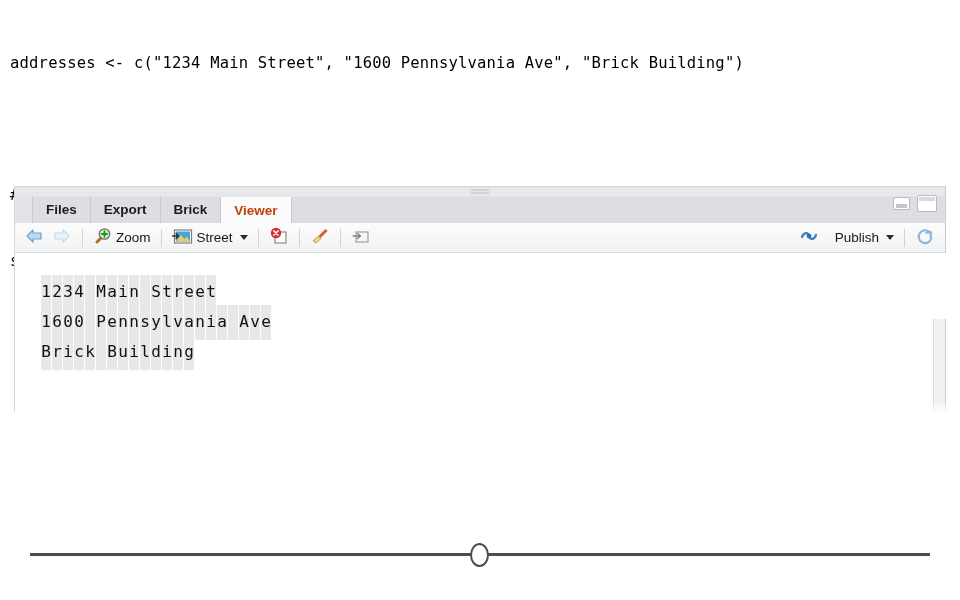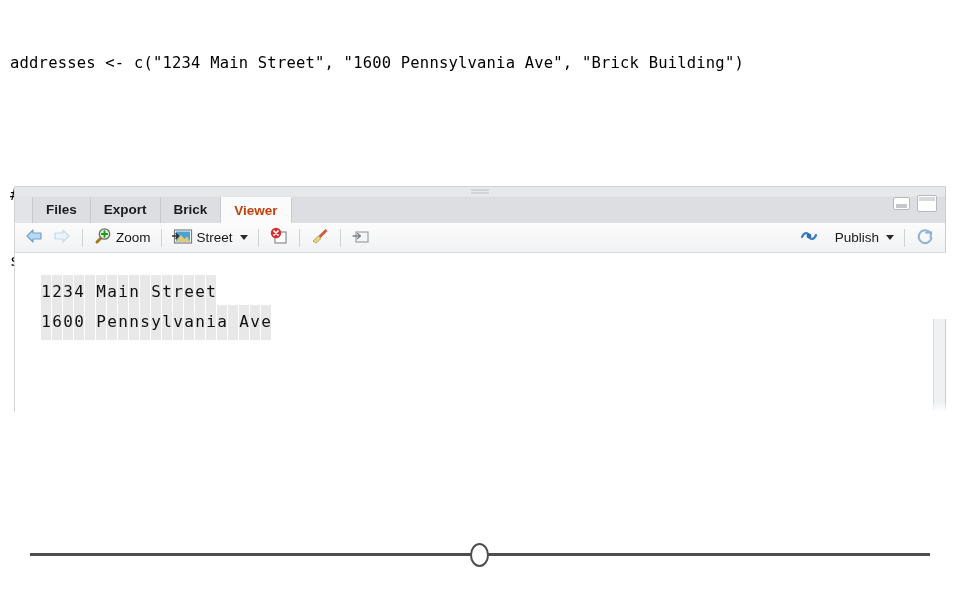--- a/index.html
+++ b/index.html
@@ -391,20 +391,21 @@
           </svg>
         </span>
       </div>
     </div>
   </div>
 
   <div class="viewer-body">
     <div class="str-lines">
       <div class="str-line"><span class="ch">1</span><span class="ch">2</span><span class="ch">3</span><span class="ch">4</span><span class="ch">&nbsp;</span><span class="ch">M</span><span class="ch">a</span><span class="ch">i</span><span class="ch">n</span><span class="ch">&nbsp;</span><span class="ch">S</span><span class="ch">t</span><span class="ch">r</span><span class="ch">e</span><span class="ch">e</span><span class="ch">t</span></div>
       <div class="str-line"><span class="ch">1</span><span class="ch">6</span><span class="ch">0</span><span class="ch">0</span><span class="ch">&nbsp;</span><span class="ch">P</span><span class="ch">e</span><span class="ch">n</span><span class="ch">n</span><span class="ch">s</span><span class="ch">y</span><span class="ch">l</span><span class="ch">v</span><span class="ch">a</span><span class="ch">n</span><span class="ch">i</span><span class="ch">a</span><span class="ch">&nbsp;</span><span class="ch">A</span><span class="ch">v</span><span class="ch">e</span></div>
+      <div class="str-line"><span class="ch">B</span><span class="ch">r</span><span class="ch">i</span><span class="ch">c</span><span class="ch">k</span><span class="ch">&nbsp;</span><span class="ch">B</span><span class="ch">u</span><span class="ch">i</span><span class="ch">l</span><span class="ch">d</span><span class="ch">i</span><span class="ch">n</span><span class="ch">g</span></div>
     </div>
     <div class="panel-scrollbar"></div>
   </div>
 
 </div>
 
 <div class="divider-wrap">
   <div class="divider-line"></div>
   <div class="divider-knob"></div>
 </div>

